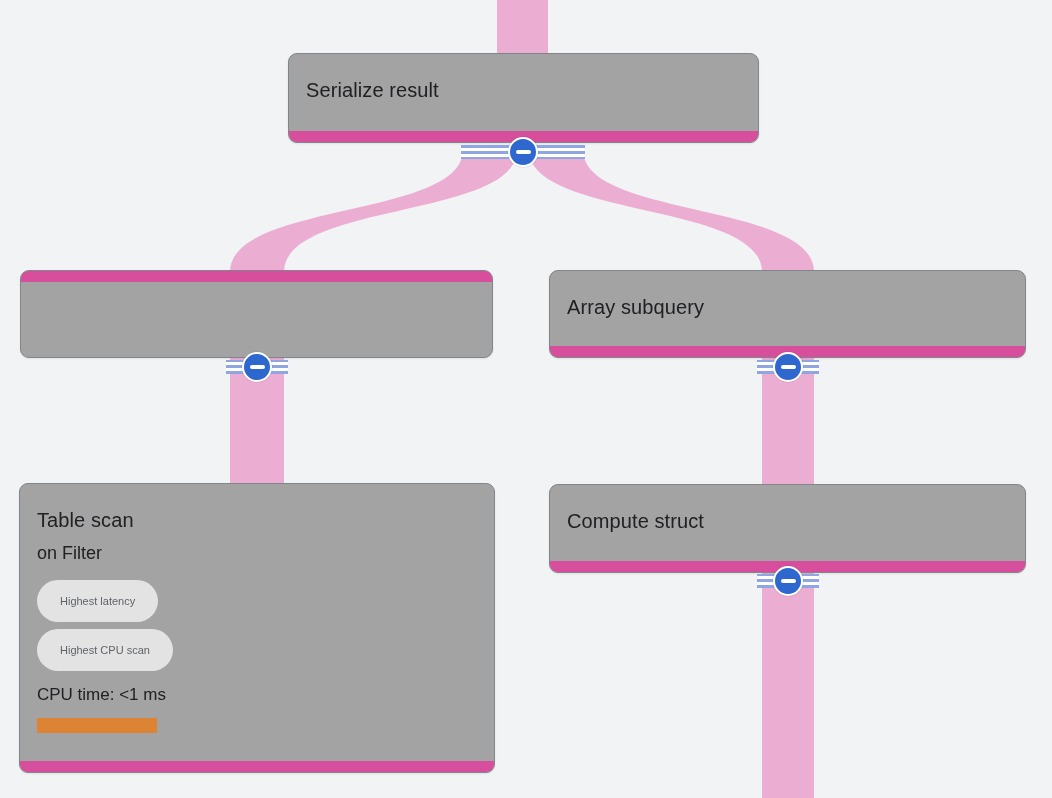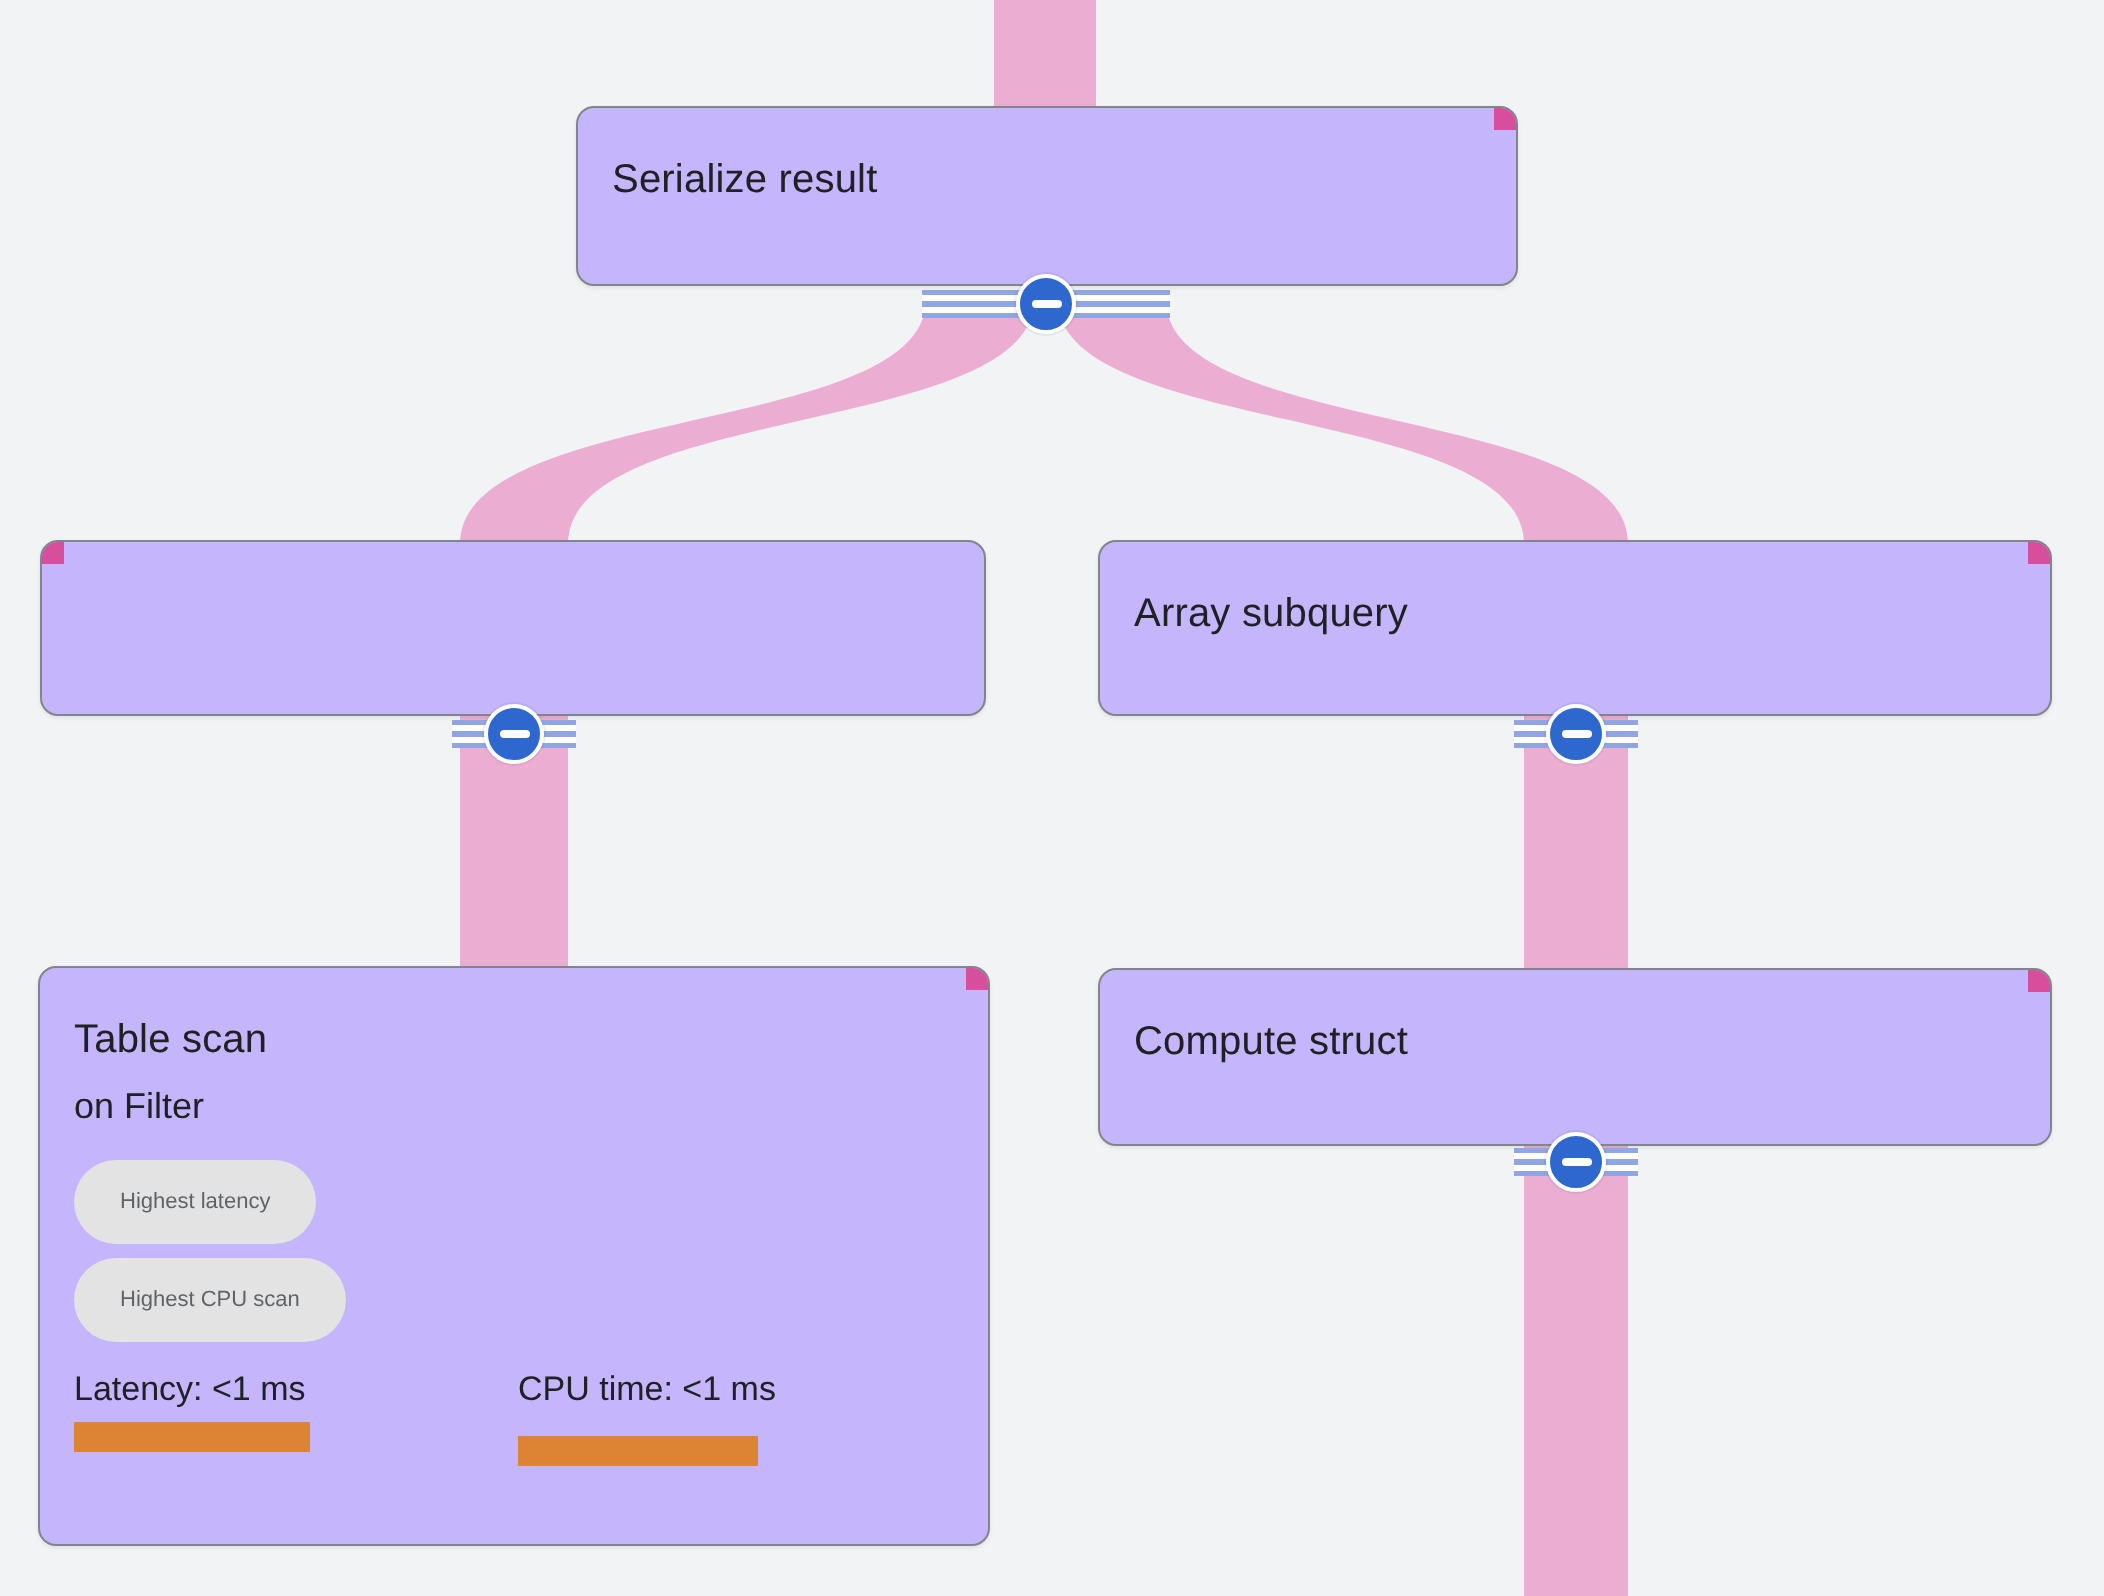--- a/index.html
+++ b/index.html
@@ -12,25 +12,25 @@
     width:1052px;height:798px;
     background:var(--canvas_bg);
     overflow:hidden;
   }
   .edges{position:absolute;left:0;top:0;width:1052px;height:798px;}
   .edges path{fill:var(--edge_pink);}
 
   
   .node{
     position:absolute;
-    background:#c4b5fd;
+    background:#a3a3a3;
     border:1.5px solid var(--node_border);
     border-radius:9px;
     box-sizing:border-box;
-    display:flex;flex-direction:row;
+    display:flex;flex-direction:column;
     overflow:hidden;
     box-shadow:0 1px 2px rgba(0,0,0,0.08);
   }
   .node-body{flex:1;padding:23px 17px 0 17px;}
   .node-title{
     font-size:20px;line-height:26px;color:var(--title_text);
     letter-spacing:.1px;
   }
   .node-subtitle{
     font-size:18px;line-height:22px;color:var(--title_text);
@@ -119,24 +119,20 @@
   <div class="node" style="left:19px;top:483px;width:476px;height:290px;">
     <div class="node-body">
       <div class="node-title">Table scan</div>
       <div class="node-subtitle">on Filter</div>
       <div class="badges">
         <span class="badge">Highest latency</span>
         <span class="badge">Highest CPU scan</span>
       </div>
       <div class="metrics">
         <div class="metric">
-          <div class="metric-label">Latency: &lt;1 ms</div>
-          <div class="metric-bar bar-latency"></div>
-        </div>
-        <div class="metric">
           <div class="metric-label">CPU time: &lt;1 ms</div>
           <div class="metric-bar bar-cpu"></div>
         </div>
       </div>
     </div>
     <div class="node-accent"></div>
   </div>
 
   <div class="node" style="left:549px;top:484px;width:477px;height:89px;">
     <div class="node-body">

